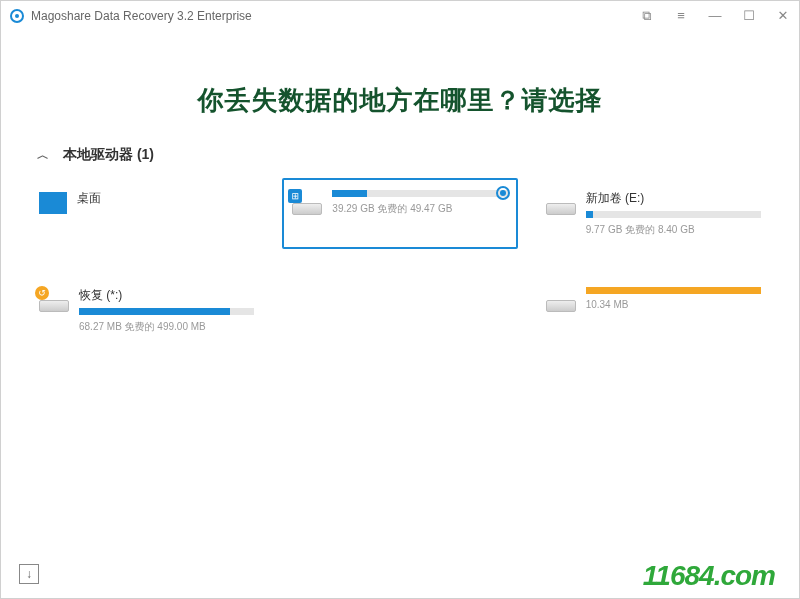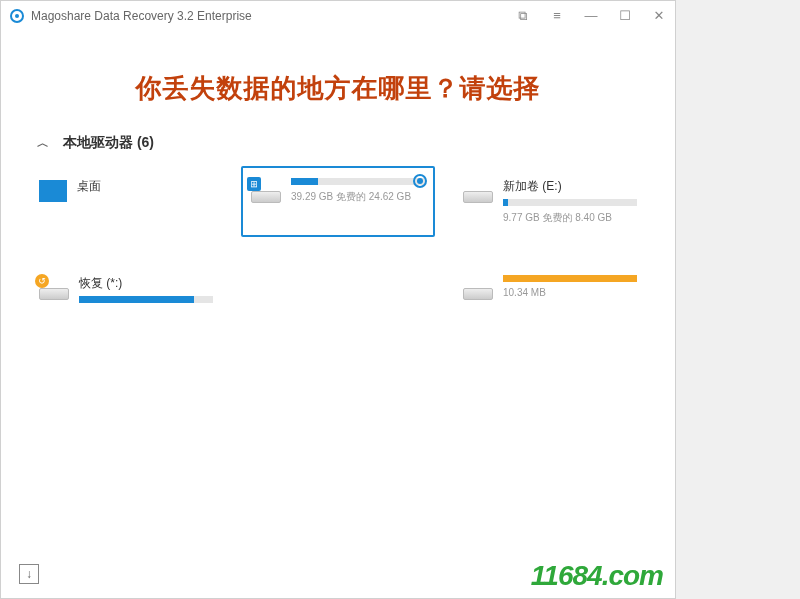--- a/index.html
+++ b/index.html
@@ -6,21 +6,21 @@
 body {
   font-family: "Microsoft YaHei", "Segoe UI", Arial, sans-serif;
   background: #f0f0f0;
   width: 800px;
   height: 599px;
   overflow: hidden;
   position: relative;
 }
 .window {
   background: #fff;
-  width: 676px;
+  width: 800px;
   height: 599px;
   border: 1px solid #d0d0d0;
   position: relative;
   display: flex;
   flex-direction: column;
 }
 .titlebar {
   height: 30px;
   display: flex;
   align-items: center;
@@ -43,25 +43,25 @@
   color: #888;
   font-size: 13px;
 }
 .titlebar .controls .ctl {
   width: 16px;
   text-align: center;
   cursor: pointer;
 }
 .headline {
   text-align: center;
-  margin-top: 40px;
+  margin-top: 52px;
   margin-bottom: 28px;
   font-size: 26px;
   font-weight: bold;
-  color: #c2410c;
+  color: #14532d;
   letter-spacing: 1px;
 }
 .section-header {
   display: flex;
   align-items: center;
   padding: 0 36px;
   font-size: 14px;
   font-weight: bold;
   color: #333;
   margin-bottom: 14px;
@@ -187,21 +187,21 @@
   border: 1px solid #888;
   display: flex;
   align-items: center;
   justify-content: center;
   color: #666;
   font-size: 12px;
 }
 .watermark {
   position: absolute;
   bottom: 6px;
-  right: 12px;
+  right: 24px;
   font-size: 28px;
   font-weight: 900;
   font-style: italic;
   color: #2fa83a;
   letter-spacing: -1px;
 }
 </style>
 </head>
 <body>
 
@@ -221,21 +221,21 @@
       <span class="ctl">—</span>
       <span class="ctl">☐</span>
       <span class="ctl">✕</span>
     </div>
   </div>
 
   <div class="headline">你丢失数据的地方在哪里？请选择</div>
 
   <div class="section-header">
     <span class="chev">︿</span>
-    <span>本地驱动器 (6)</span>
+    <span>本地驱动器 (1)</span>
   </div>
 
   <div class="drive-grid">
 
     <div class="drive-card">
       <div class="drive-icon desktop"></div>
       <div class="drive-info">
         <div class="drive-name">桌面</div>
       </div>
     </div>
@@ -244,21 +244,21 @@
       <div class="drive-icon">
         <div class="hdd-icon">
             <div class="body"></div>
             <div class="badge win">⊞</div>
           </div>
       </div>
       <div class="drive-info">
         <div class="bar">
             <div class="bar-fill" style="width:20%"></div>
           </div>
-        <div class="drive-stats">39.29 GB 免费的 24.62 GB</div>
+        <div class="drive-stats">39.29 GB 免费的 49.47 GB</div>
       </div>
     </div>
 
     <div class="drive-card">
       <div class="drive-icon">
         <div class="hdd-icon">
             <div class="body"></div>
           </div>
       </div>
       <div class="drive-info">
@@ -275,20 +275,21 @@
         <div class="hdd-icon">
             <div class="body"></div>
             <div class="badge recov">↺</div>
           </div>
       </div>
       <div class="drive-info">
         <div class="drive-name">恢复 (*:)</div>
         <div class="bar">
             <div class="bar-fill" style="width:86%"></div>
           </div>
+        <div class="drive-stats">68.27 MB 免费的 499.00 MB</div>
       </div>
     </div>
 
     <div></div>
 
     <div class="drive-card">
       <div class="drive-icon">
         <div class="hdd-icon">
             <div class="body"></div>
           </div>

